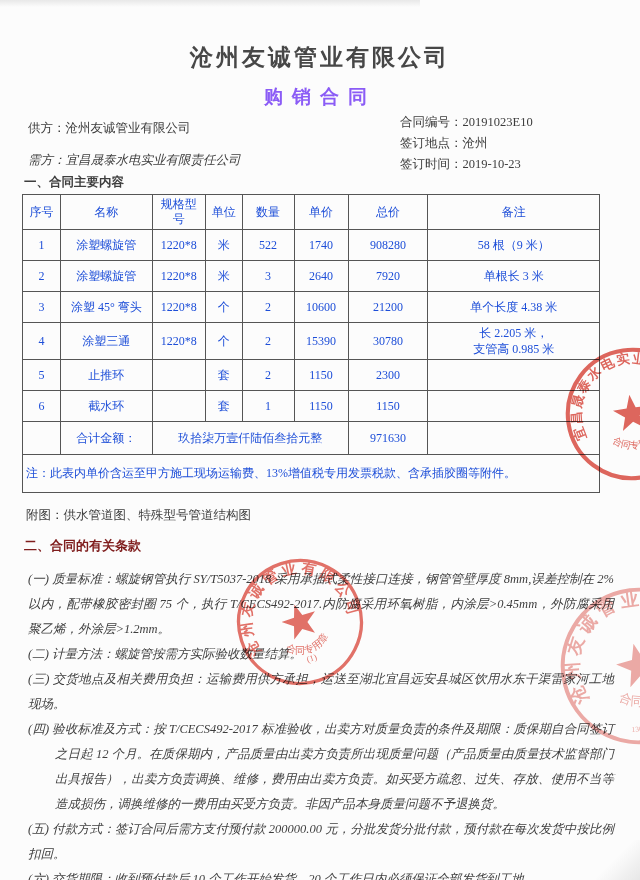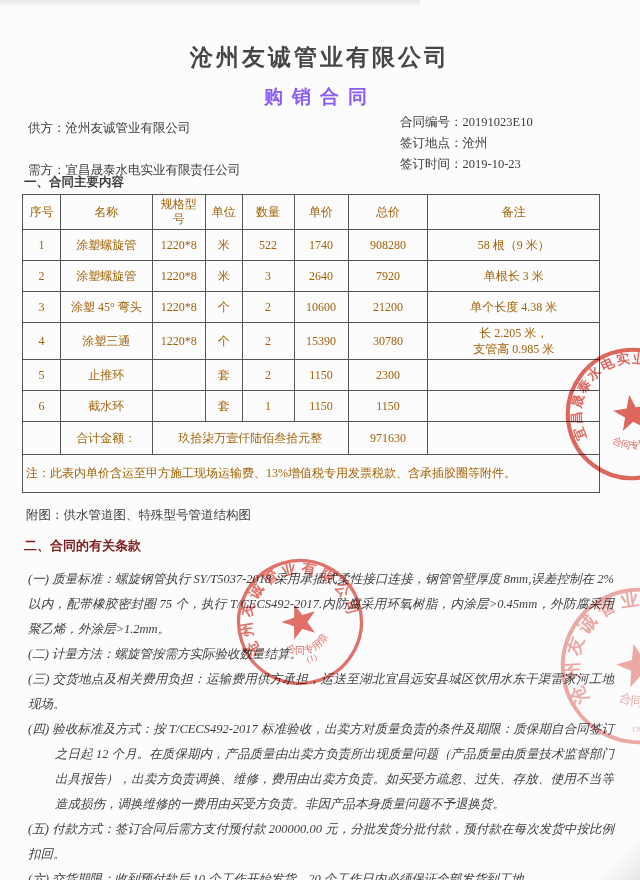--- a/index.html
+++ b/index.html
@@ -33,31 +33,31 @@
   .doc-title {
     margin-top: 11px;
     text-align: center;
     font-size: 19px;
     font-weight: 600;
     letter-spacing: 9px;
     color: #8b5cf6;
   }
   .parties-row { position: relative; margin: 8px 28px 0 28px; height: 54px; font-size: 12.5px; }
   .supplier-line { position: absolute; left: 0; top: 2px; }
-  .buyer-line    { position: absolute; left: 0; top: 44px; }
+  .buyer-line    { position: absolute; left: 0; top: 34px; font-style: italic; }
   .meta-block    { position: absolute; left: 372px; top: -6px; line-height: 21px; }
   .sec-heading   { margin: 2px 0 3px 24px; font-size: 12.5px; font-weight: 600; color: #3e3e3e; }
   .sec-heading-2 { margin: 13px 0 0 24px; font-size: 13px; font-weight: 600; color: #7f1d1d; }
 
   table.items {
     margin-left: 22px;
     width: 578px;
     border-collapse: collapse;
     font-size: 12px;
-    color: #a16207;
+    color: #1d4ed8;
     text-align: center;
     line-height: 15px;
   }
   table.items th, table.items td {
     border: 1px solid #555;
     padding: 2px 3px;
     font-weight: normal;
     vertical-align: middle;
   }
   table.items tr.head-row th { height: 28px; }

